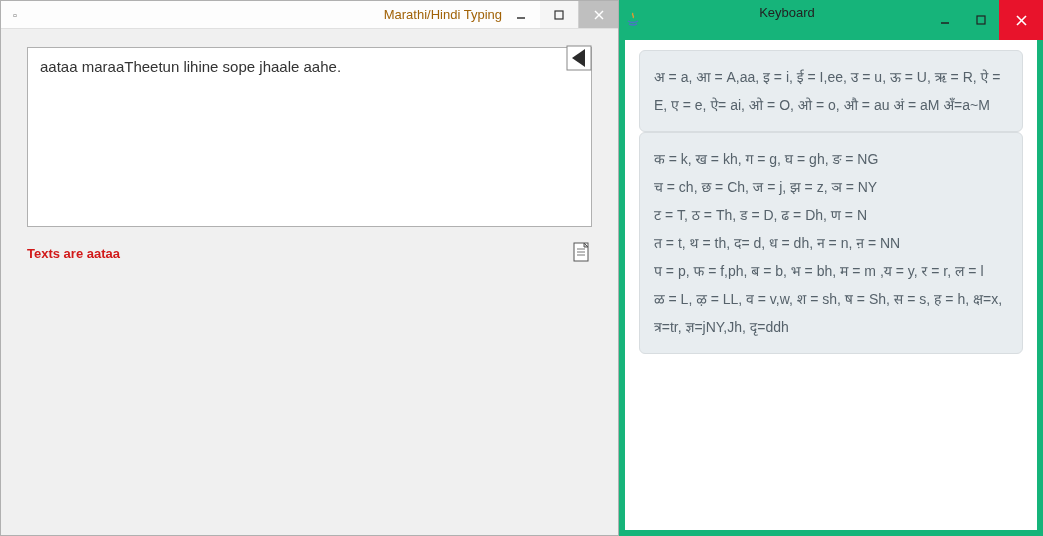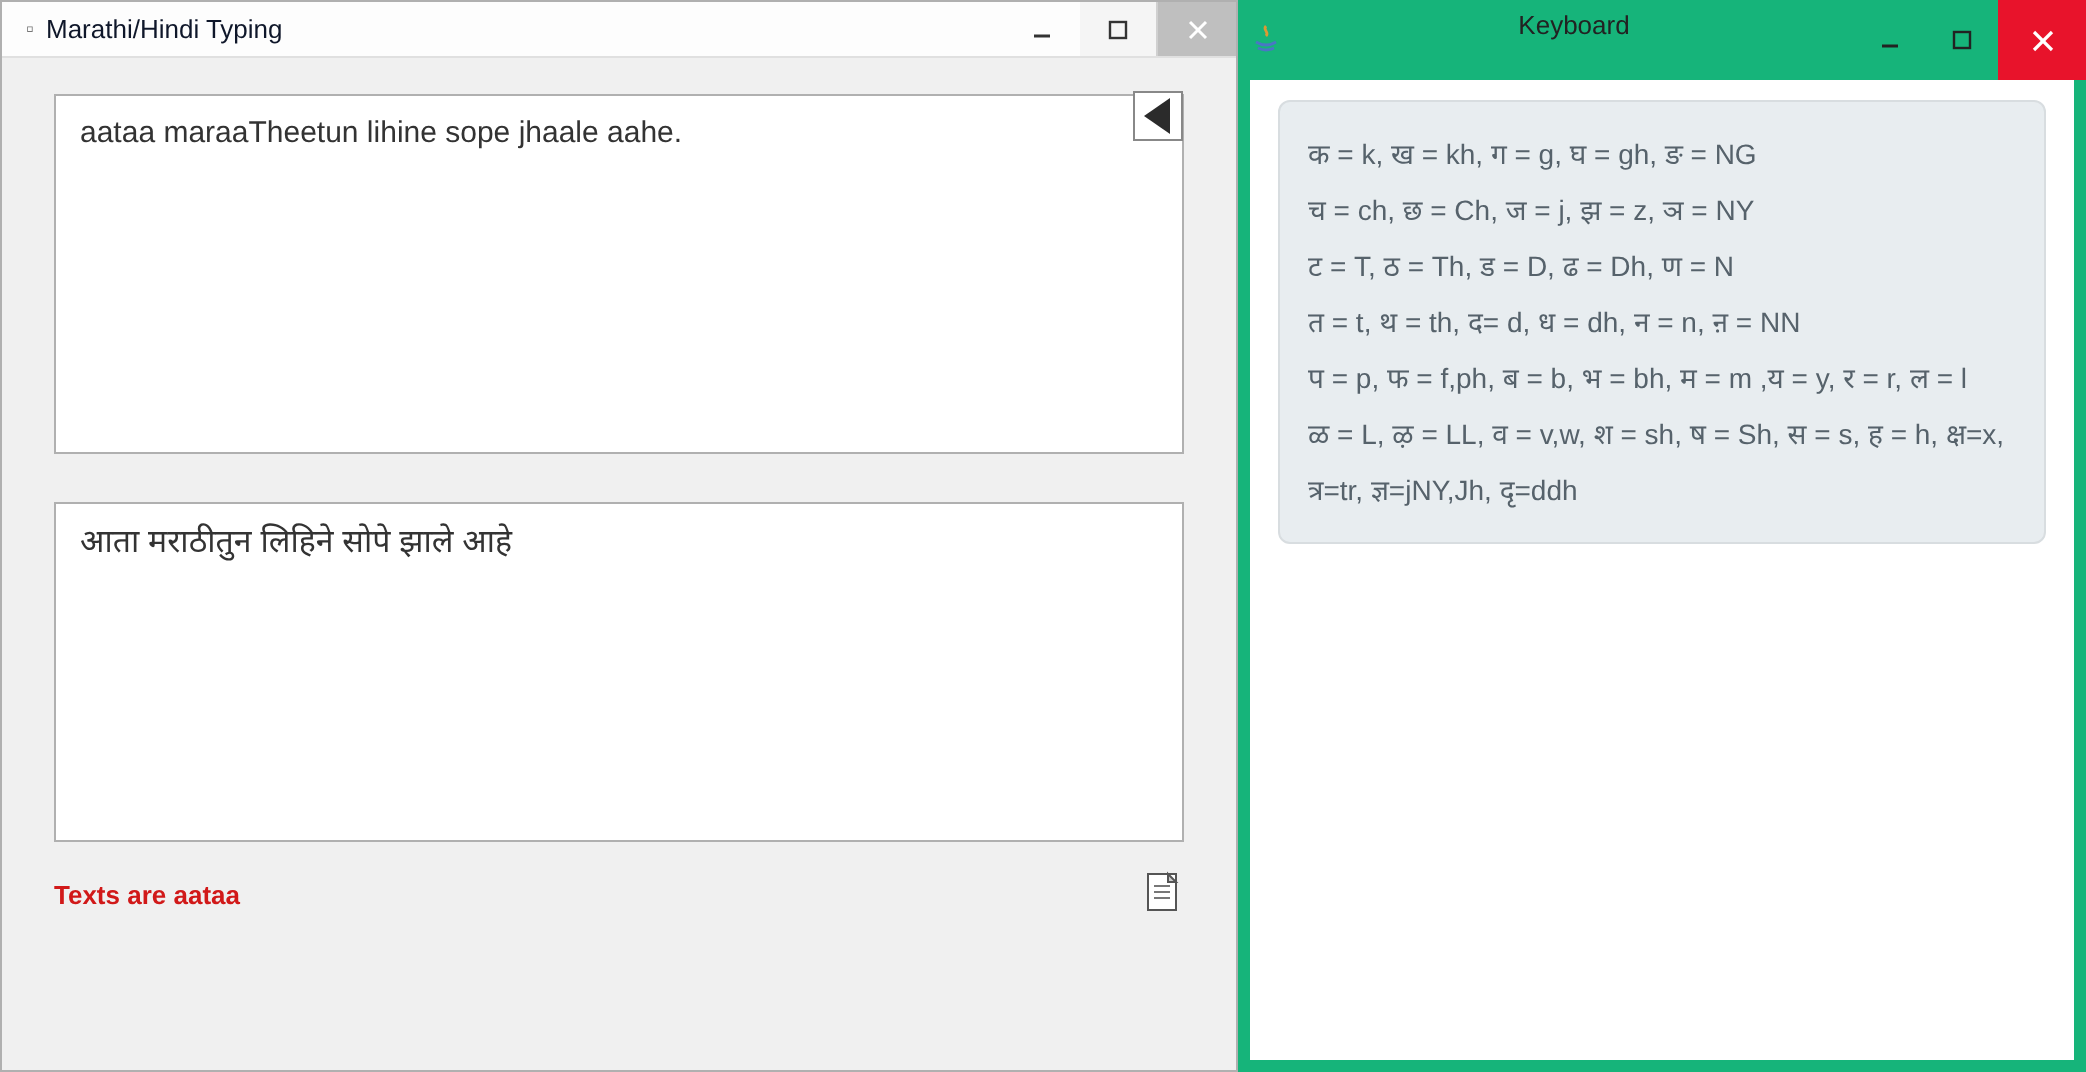--- a/index.html
+++ b/index.html
@@ -33,23 +33,23 @@
   }
   .titlebar-left .sysicon {
     width: 22px;
     text-align: center;
     font-size: 11px;
     color: #777;
     padding-left: 6px;
   }
   .titlebar-left .title {
     flex: 1;
-    text-align: left;
-    font-size: 13px;
-    color: #0f172a;
+    text-align: right;
+    font-size: 13px;
+    color: #a16207;
   }
   .winbtns {
     display: flex;
     height: 100%;
   }
   .winbtn {
     width: 38px;
     display: flex;
     align-items: center;
     justify-content: center;
@@ -192,21 +192,20 @@
     </div>
   </div>
   <div class="left-body">
     <div class="arrow-btn">
       <svg width="26" height="26">
           <rect x="1" y="1" width="24" height="24" fill="#fff" stroke="#888"></rect>
           <polygon points="19,4 19,22 6,13" fill="#2b2b2b"></polygon>
         </svg>
     </div>
     <textarea class="textbox tb1" style="">aataa maraaTheetun lihine sope jhaale aahe.</textarea>
-    <textarea class="textbox tb2" style="">आता मराठीतुन लिहिने सोपे झाले आहे</textarea>
     <div class="status-row">
       <div class="status-text">Texts are aataa</div>
       <div class="copy-icon">
         <svg width="20" height="24">
             <rect x="2" y="2" width="14" height="18" fill="#fff" stroke="#555"></rect>
             <polygon points="12,2 16,6 12,6" fill="#ccc" stroke="#555"></polygon>
             <line x1="5" y1="8" x2="13" y2="8" stroke="#777"></line>
             <line x1="5" y1="11" x2="13" y2="11" stroke="#777"></line>
             <line x1="5" y1="14" x2="13" y2="14" stroke="#777"></line>
           </svg>
@@ -238,20 +237,21 @@
       </div>
       <div class="winbtn close-r">
         <svg width="11" height="11">
             <line x1="1" y1="1" x2="10" y2="10" stroke="#fff" stroke-width="1.6"></line>
             <line x1="10" y1="1" x2="1" y2="10" stroke="#fff" stroke-width="1.6"></line>
           </svg>
       </div>
     </div>
   </div>
   <div class="right-body">
+    <div class="sect-body">अ = a, आ = A,aa, इ = i, ई = I,ee, उ = u, ऊ = U, ऋ = R, ऐ = E, ए = e, ऐ= ai, ओ = O, ओ = o, औ = au अं = aM अँ=a~M</div>
     <div class="sect-body cons" style="white-space:pre-line">क = k, ख = kh, ग = g, घ = gh, ङ = NG
 च = ch, छ = Ch, ज = j, झ = z, ञ = NY
 ट = T, ठ = Th, ड = D, ढ = Dh, ण = N
 त = t, थ = th, द= d, ध = dh, न = n, ऩ = NN
 प = p, फ = f,ph, ब = b, भ = bh, म = m ,य = y, र = r, ल = l
 ळ = L, ऴ = LL, व = v,w, श = sh, ष = Sh, स = s, ह = h, क्ष=x, त्र=tr, ज्ञ=jNY,Jh, दृ=ddh</div>
   </div>
 </div>
 
 </body></html>

